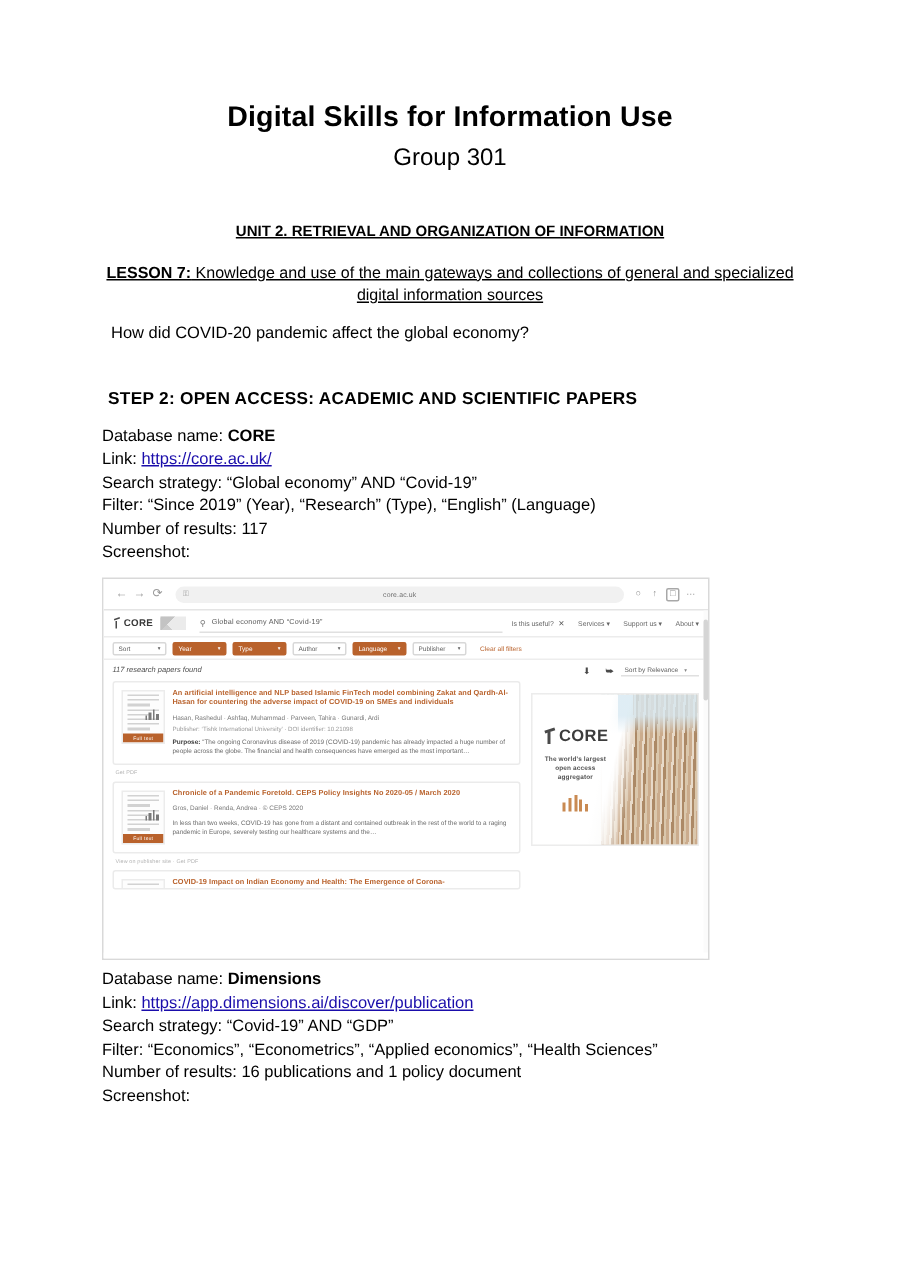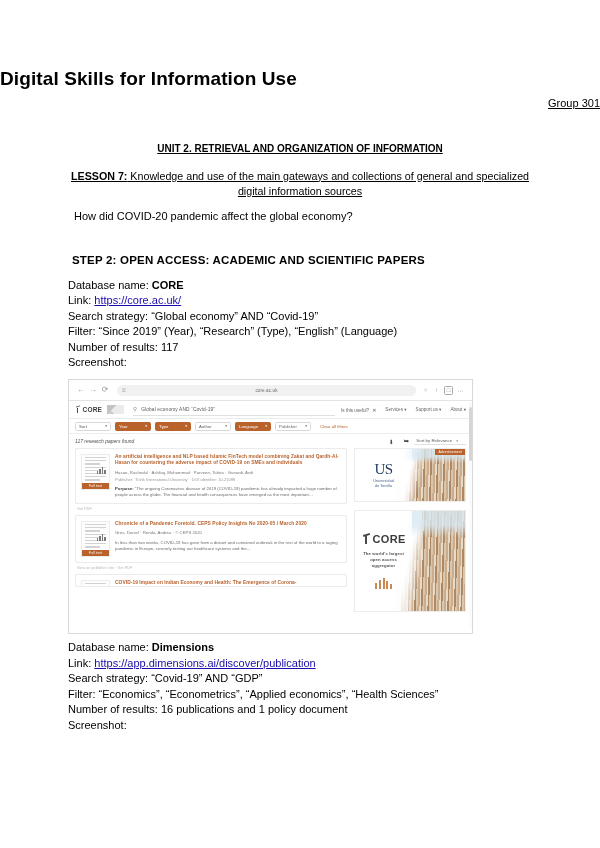--- a/index.html
+++ b/index.html
@@ -17,30 +17,30 @@
   .page {
     position: relative;
     width: 600px;
     height: 848px;
     padding: 0;
     box-sizing: border-box;
   }
 
   
   .doc-title {
+    text-align: center;
     font-size: 19px;
     font-weight: bold;
     margin: 68px 0 0 0;
     letter-spacing: 0.1px;
   }
   .doc-subtitle {
-    text-align: right;
-    font-size: 11px;
+    text-align: center;
+    font-size: 16px;
     margin: 7px 0 0 0;
-    text-decoration: underline;
   }
 
   .unit-block {
     margin: 32px 68px 0 68px;
     text-align: center;
   }
   .unit-line {
     font-size: 10px;
     font-weight: bold;
     text-decoration: underline;
@@ -691,29 +691,20 @@
               <div class="ln short"></div>
           </div>
           <div class="card-main">
             <div class="card-title">COVID-19 Impact on Indian Economy and Health: The Emergence of Corona-</div>
           </div>
         </div>
 
       </div>
 
       <div class="side-col">
-        <div class="ad banner">
-          <div class="shelf"></div>
-          <div class="ad-badge">Advertisement</div>
-          <div class="ad-left">
-            <div class="us-mark">US</div>
-            <div class="us-sub" style="white-space:pre-line">Universidad
-de Sevilla</div>
-          </div>
-        </div>
 
         <div class="ad promo">
           <div class="shelf"></div>
           <div class="ad-left">
             <div class="promo-core">
                 <i class="promo-mark"></i>
                 <span>CORE</span>
               </div>
             <div class="promo-tag" style="white-space:pre-line">The world's largest
 open access

